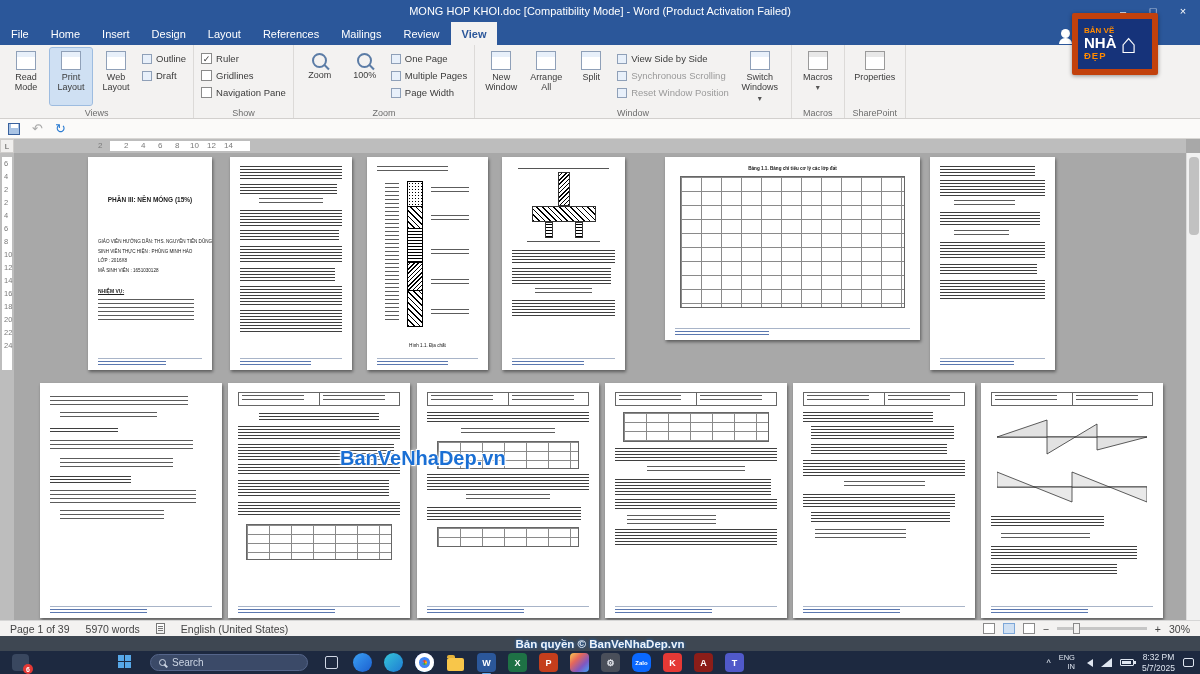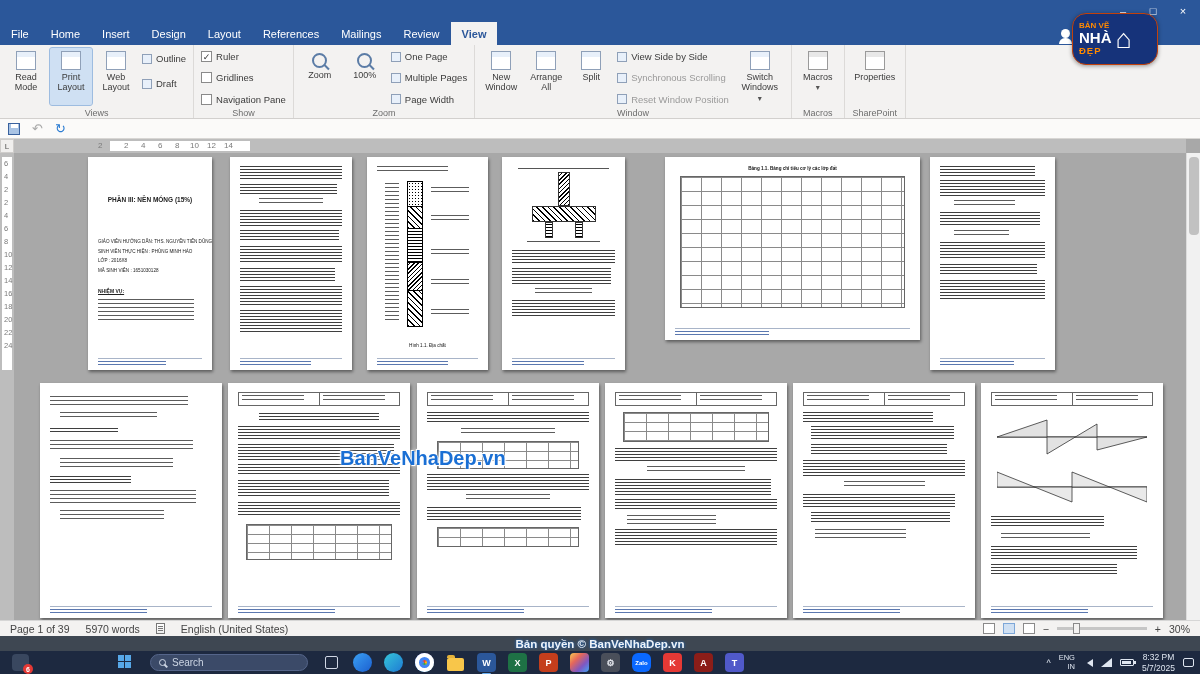--- a/index.html
+++ b/index.html
@@ -24,21 +24,21 @@
 .person::after{content:"";position:absolute;left:-2px;top:9px;width:13px;height:6px;border-radius:6px 6px 0 0;background:#fff}
 
 
 .ribbon{position:absolute;top:45px;left:0;right:0;height:74px;background:#f3f2f1;
   border-bottom:1px solid #d2d0ce;display:flex;z-index:28}
 .rgroup{position:relative;height:100%;border-right:1px solid #dcdad8;padding:3px 5px 13px;display:flex;gap:3px}
 .glabel{position:absolute;bottom:0;left:0;right:0;text-align:center;font-size:9px;color:#6d6d6d}
 .bigbtn{width:42px;display:flex;flex-direction:column;align-items:center;gap:2px;font-size:9px;
   color:#3b3b3b;text-align:center;padding:3px 1px 0;border-radius:2px;line-height:1.15}
 .bigbtn.sel{background:#cfe0f3;outline:1px solid #9dbce0}
-.stackcol{display:flex;flex-direction:column;gap:10px;padding-top:3px}
+.stackcol{display:flex;flex-direction:column;gap:2px;padding-top:3px}
 .smallrow{display:flex;align-items:center;gap:4px;font-size:9.5px;color:#3b3b3b;height:15px;padding:0 2px;white-space:nowrap}
 .ric{width:20px;height:19px;border:1px solid #8fa0b8;background:linear-gradient(180deg,#e8f0fa 0 5px,#fff 5px)}
 .ric.gray{border-color:#9a9a9a;background:linear-gradient(180deg,#e8e8e8 0 5px,#fff 5px)}
 .ric-zoom{width:15px;height:15px;border:2px solid #5b7ca6;border-radius:50%;position:relative;margin-top:2px}
 .ric-zoom::after{content:"";position:absolute;width:7px;height:2px;background:#5b7ca6;transform:rotate(45deg);right:-5px;bottom:-2px}
 .sic{width:10px;height:10px;border:1px solid #8fa0b8;background:#e8f0fa;flex:none}
 .cb{width:11px;height:11px;border:1px solid #8a8a8a;background:#fff;display:inline-flex;align-items:center;
   justify-content:center;font-size:9px;color:#333;flex:none}
 .caret{font-size:8px;color:#555;line-height:1}
 
@@ -133,32 +133,33 @@
 .lang{font-size:7.5px;line-height:1.1;text-align:right}
 .spk{width:0;height:0;border:4px solid transparent;border-right:6px solid #dfe6f0;position:relative}
 .wifi{width:0;height:0;border-left:11px solid transparent;border-bottom:9px solid #dfe6f0}
 .bat{width:14px;height:7px;border:1px solid #dfe6f0;border-radius:1px;position:relative}
 .bat::before{content:"";position:absolute;left:1px;top:1px;bottom:1px;width:9px;background:#dfe6f0}
 .bat::after{content:"";position:absolute;right:-3px;top:1px;width:2px;height:3px;background:#dfe6f0}
 .clock{text-align:center;font-size:8.5px;line-height:1.2}
 .noti{width:11px;height:9px;border:1px solid #dfe6f0;border-radius:2px}
 
 
-.logo{position:absolute;right:42px;top:13px;width:86px;height:52px;background:#16337a;border:1px solid #c2410c;
-  border-radius:14px;z-index:60;display:flex;align-items:center;padding:3px 6px;gap:4px;box-shadow:0 1px 4px rgba(0,0,0,.4)}
+.logo{position:absolute;right:42px;top:13px;width:86px;height:62px;background:#16337a;border:6px solid #c2410c;
+  border-radius:2px;z-index:60;display:flex;align-items:center;padding:3px 6px;gap:4px;box-shadow:0 1px 4px rgba(0,0,0,.4)}
 .logo .txt{line-height:1.05}
 .l1{color:#ff8a00;font-size:8px;font-weight:bold;white-space:nowrap}
 .l2{color:#fff;font-size:15px;font-weight:bold}
 .l3{color:#ff8a00;font-size:9.5px;font-weight:bold;letter-spacing:1px}
 .house{color:#fff;font-size:27px;line-height:1}
 </style>
 </head>
 <body>
 
 <div class="titlebar">
+  <span>MONG HOP KHOI.doc [Compatibility Mode] - Word (Product Activation Failed)</span>
   <div class="win-controls">
     <div class="win-btn">–</div>
     <div class="win-btn">□</div>
     <div class="win-btn">×</div>
   </div>
 </div>
 
 <div class="tabrow">
   <div class="tab">File</div>
   <div class="tab">Home</div>

